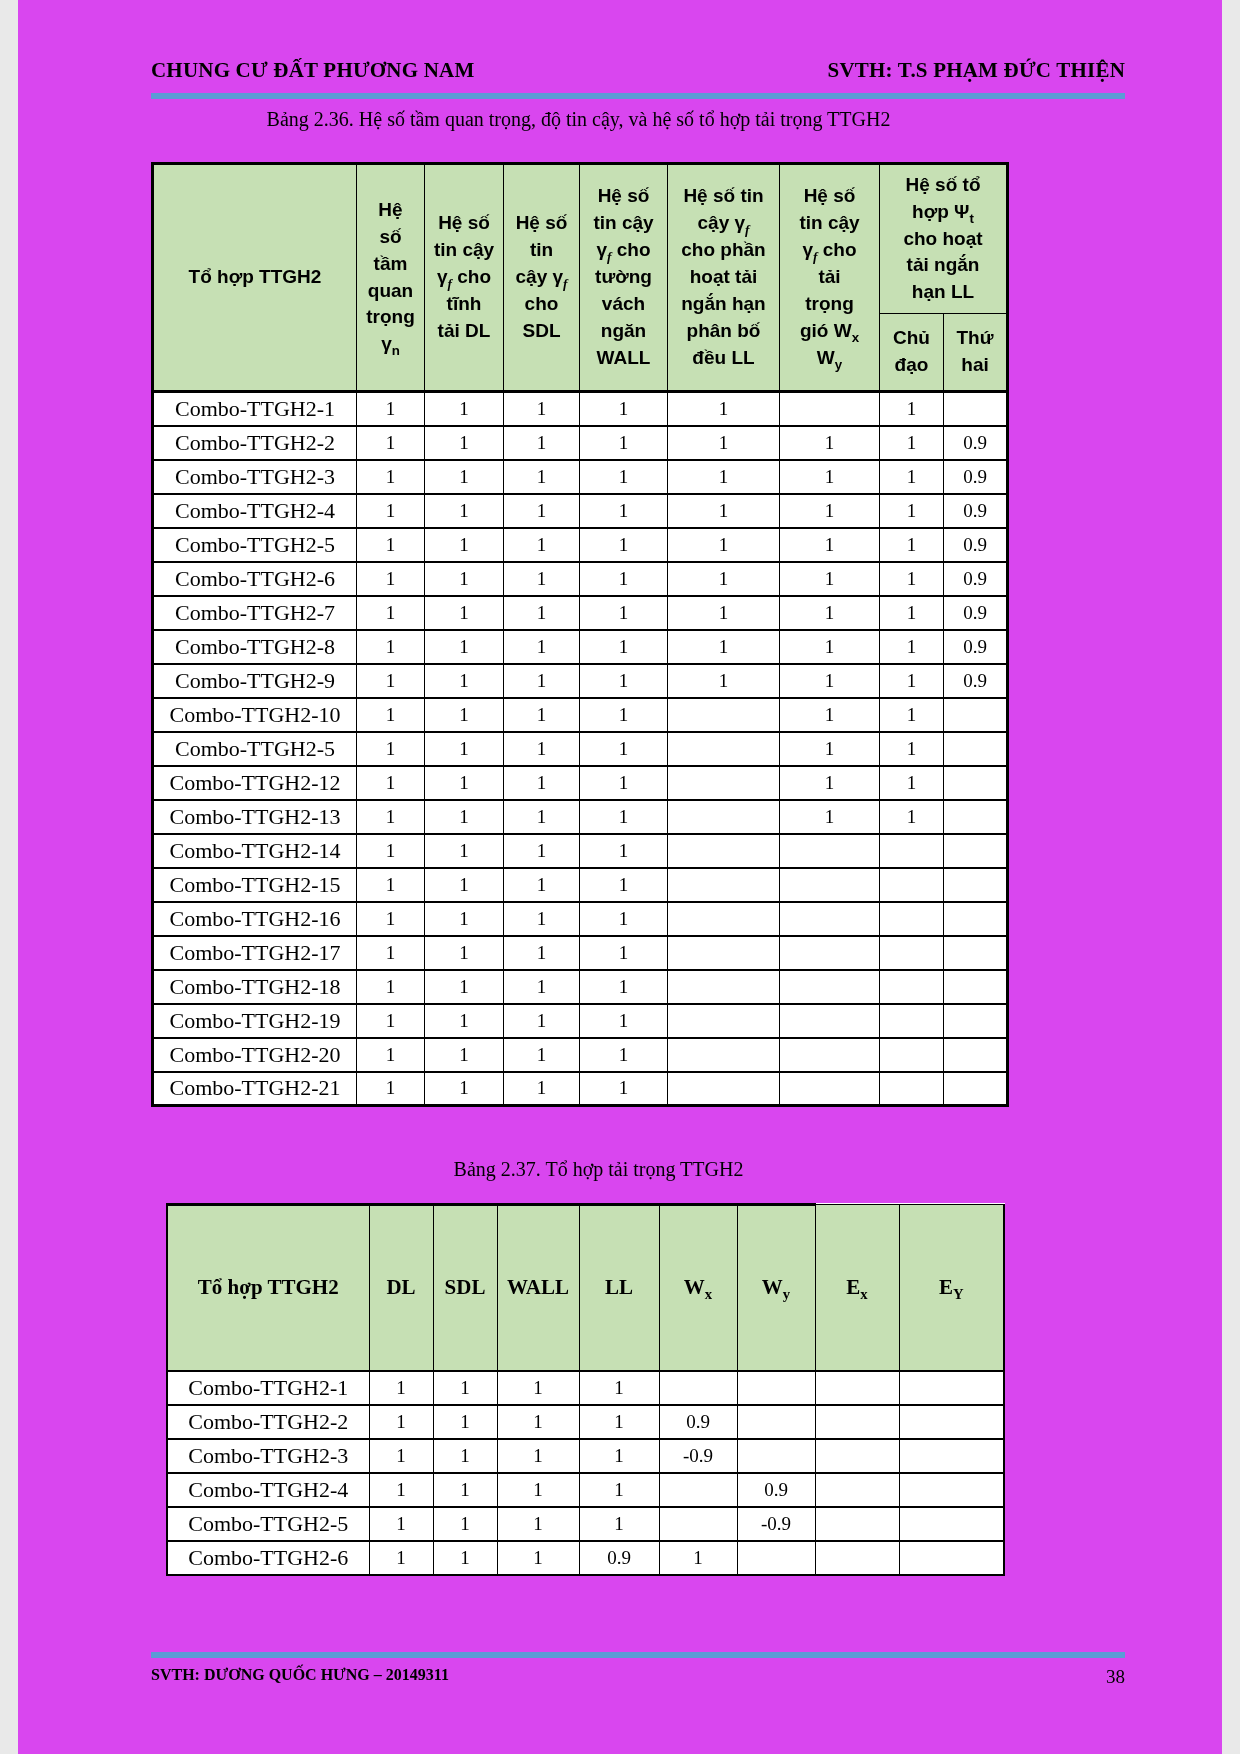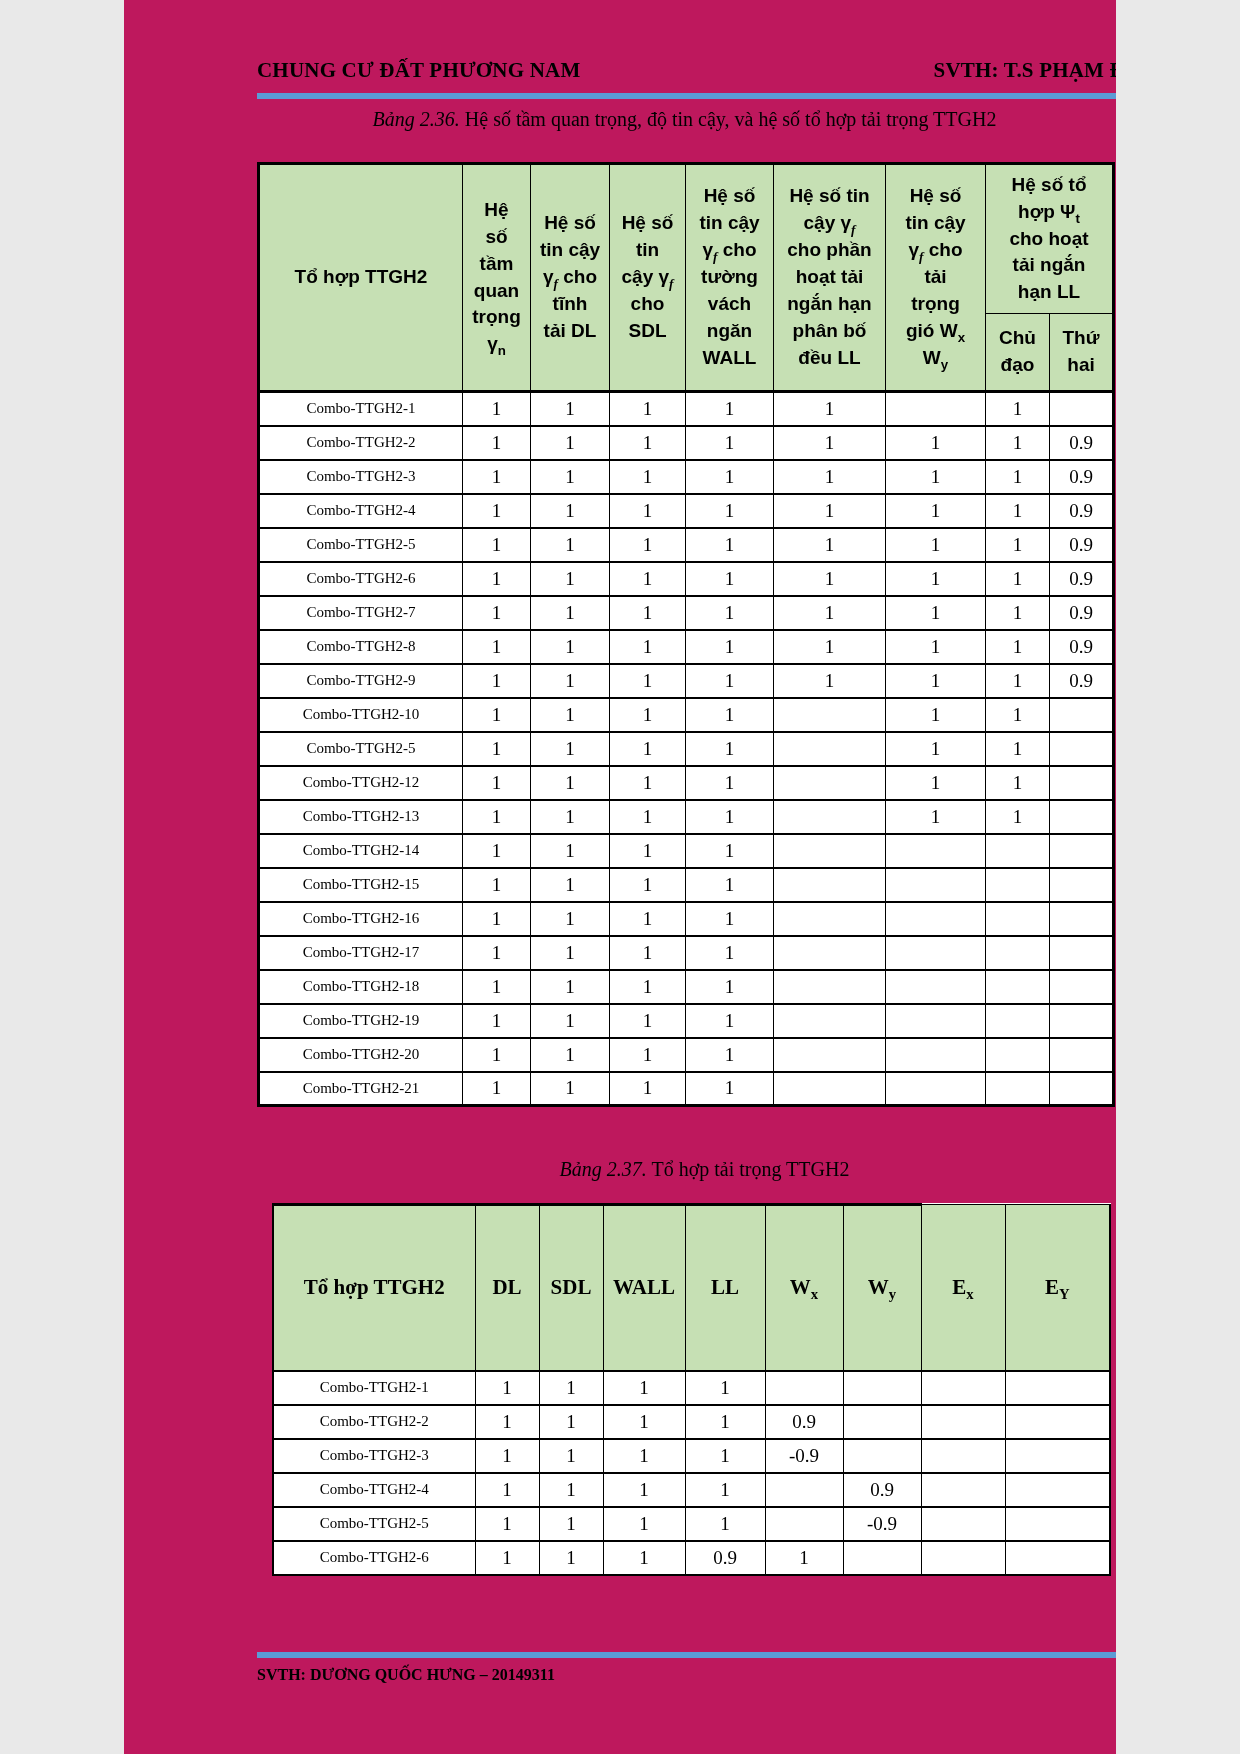--- a/index.html
+++ b/index.html
@@ -1,35 +1,35 @@
 <!DOCTYPE html>
 <html><head>
 <meta charset="utf-8">
 <style>
   html,body{margin:0;padding:0;background:#e9e9e9;}
-  .page{position:relative;width:992px;height:1754px;background:#be185d;margin:0 auto;
+  .page{position:relative;width:1204px;height:1754px;background:#d946ef;margin:0 auto;
         font-family:"Liberation Serif",serif;color:#000;overflow:hidden;}
 
   
   .doc-header{position:absolute;left:133px;top:58px;width:974px;display:flex;
               justify-content:space-between;align-items:flex-end;
               font-weight:bold;font-size:21px;letter-spacing:.2px;}
   .header-rule,.footer-rule{position:absolute;left:133px;width:974px;height:6px;}
 
   
   .caption{position:absolute;margin:0;text-align:center;font-size:20px;}
-  .caption .lbl{font-style:italic;margin-top:9px;}
+  .caption .lbl{margin-top:9px;}
 
   
   .doc-table{position:absolute;border-collapse:collapse;table-layout:fixed;background:#fff;}
   .doc-table th{background:#c6e0b4;vertical-align:middle;text-align:center;
                 white-space:pre-line;padding:2px;}
   .doc-table td{text-align:center;vertical-align:middle;padding:0 2px;
                 font-family:"Liberation Serif",serif;font-size:19px;}
-  .doc-table td.rowname{font-size:15px;}
+  .doc-table td.rowname{font-size:22px;}
 
   .t1{left:133px;top:162px;width:855px;border:3px solid #000;}
   .t1 th{font-family:"Liberation Sans",sans-serif;font-weight:bold;
          font-size:19px;line-height:1.42;border:1.5px solid #000;}
   .t1 td{border:1.5px solid #000;border-top-width:2px;border-bottom-width:2px;}
   .t1 thead tr.hrow1{height:150px;}
   .t1 thead tr.hrow2{height:78px;}
   .t1 tbody tr{height:34px;}
   .t1 tbody tr:first-child td{border-top:3px solid #000;}
 

